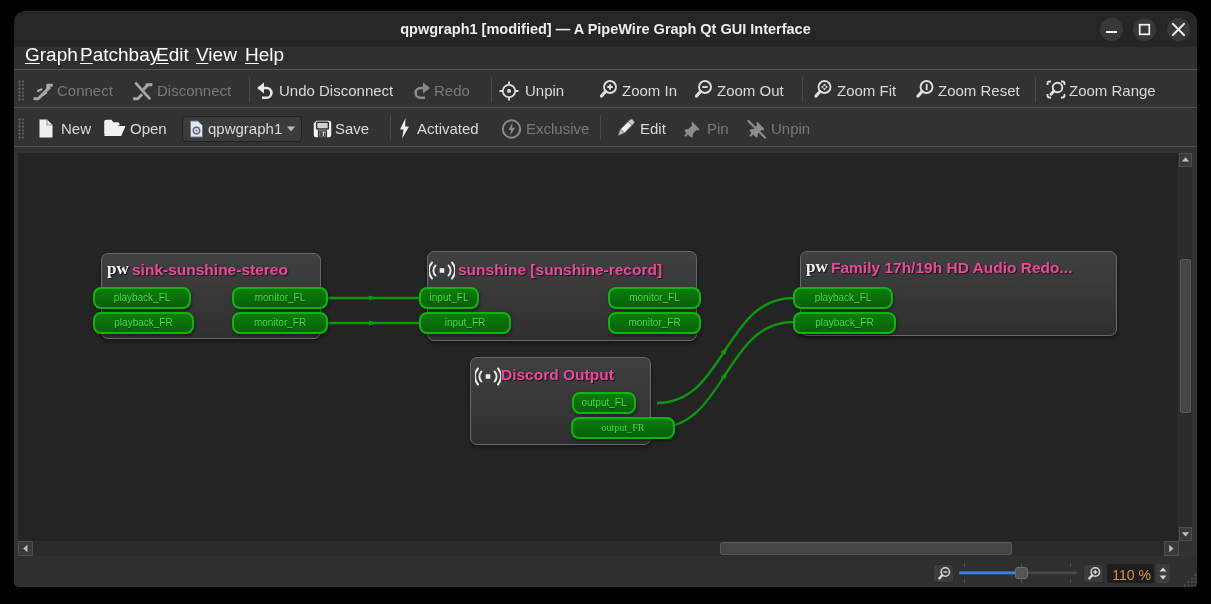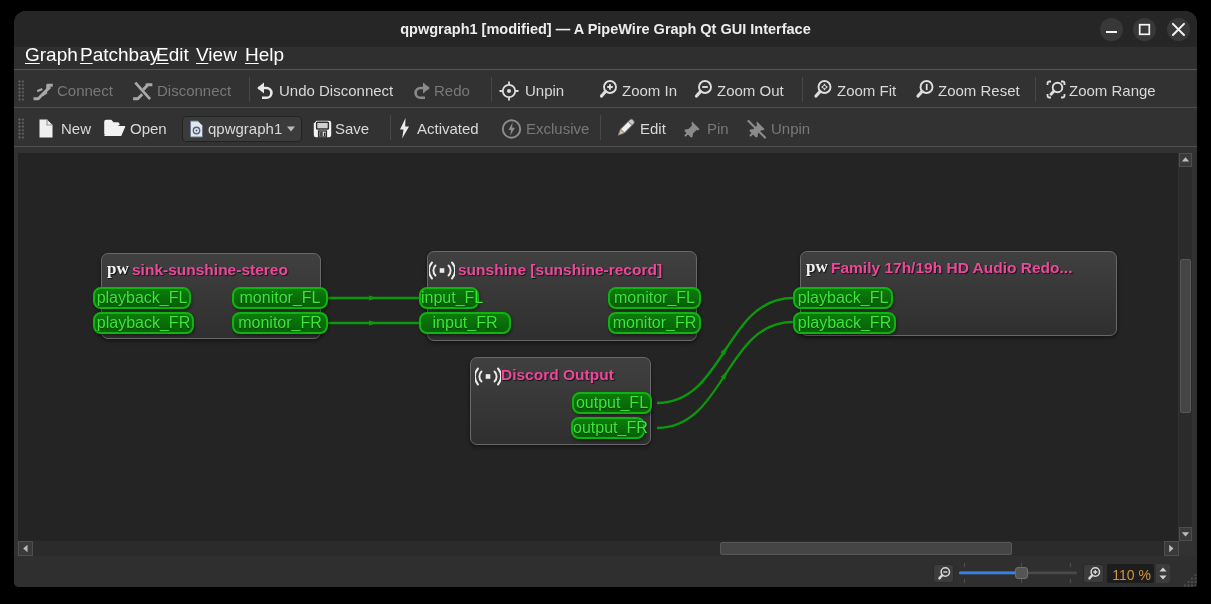--- a/index.html
+++ b/index.html
@@ -15,21 +15,21 @@
   #tb1{left:14px;top:70px;width:1183px;height:38px;background:#323232;border-bottom:1px solid #4f4f4f;box-sizing:border-box;}
   #tb2{left:14px;top:108px;width:1183px;height:39px;background:#323232;border-bottom:1px solid #4f4f4f;box-sizing:border-box;}
   .tt{font-size:15px;color:#d9d9d9;white-space:nowrap;}
   .dis{color:#787878;}
   .tsep{width:1px;background:#484848;}
   .grip{width:6px;background-image:radial-gradient(circle at 1.4px 1.4px,#646464 0.9px,transparent 1.1px);background-size:3.6px 3.6px;}
   .t1{top:82px;}
   .canvas{left:18px;top:153px;width:1160px;height:388px;background:#242424;}
   .node{position:absolute;background:linear-gradient(#404040,#2f2f2f);border:1px solid #686868;border-radius:7px;box-sizing:border-box;box-shadow:0 2px 4px rgba(0,0,0,.45);}
   .ntitle{position:absolute;font-weight:bold;font-size:15.5px;color:#ec4899;text-shadow:1px 1px 1px #151515;white-space:nowrap;}
-  .port{position:absolute;height:22px;background:linear-gradient(#0b7d0b,#086008);border:2px solid #0fb40f;border-radius:8px;box-sizing:border-box;color:#3fe43f;font-size:16px;text-align:center;line-height:17.5px;white-space:nowrap;text-shadow:0 1px 1px #064006;box-shadow:1px 2px 3px rgba(0,0,0,.4);}
+  .port{position:absolute;height:22px;background:linear-gradient(#0b7d0b,#086008);border:2px solid #0fb40f;border-radius:8px;box-sizing:border-box;color:#3fe43f;font-size:10px;text-align:center;line-height:17.5px;white-space:nowrap;text-shadow:0 1px 1px #064006;box-shadow:1px 2px 3px rgba(0,0,0,.4);}
   #vsb{left:1179px;top:153px;width:13px;height:388px;background:#2b2b2b;}
   #hsb{left:18px;top:541px;width:1161px;height:15px;background:#2b2b2b;}
   .sbtn{background:#3a3a3a;border:1px solid #4e4e4e;box-sizing:border-box;text-align:center;}
   .sthumb{background:#454545;border:1px solid #585858;box-sizing:border-box;border-radius:2px;}
   #statusbar{left:14px;top:556px;width:1183px;height:31px;background:#2f2f2f;border-radius:0 0 5px 5px;}
   .zbtn{top:564px;width:21px;height:19px;background:#3c3c3c;border:1px solid #2a2a2a;border-radius:3px;box-sizing:border-box;}
 </style>
 </head>
 <body>
 <div id="win" class="abs"></div>
@@ -252,22 +252,22 @@
 </svg>
 
 <div class="port" style="left:93px;top:287px;width:98px;">playback_FL</div>
 <div class="port" style="left:93px;top:312px;width:101px;">playback_FR</div>
 <div class="port" style="left:232px;top:287px;width:96px;">monitor_FL</div>
 <div class="port" style="left:232px;top:312px;width:96px;">monitor_FR</div>
 <div class="port" style="left:419px;top:287px;width:60px;">input_FL</div>
 <div class="port" style="left:419px;top:312px;width:92px;">input_FR</div>
 <div class="port" style="left:608px;top:287px;width:93px;">monitor_FL</div>
 <div class="port" style="left:608px;top:312px;width:93px;">monitor_FR</div>
-<div class="port" style="left:572px;top:392px;width:80px;">output_FL</div>
-<div class="port" style="left:571px;top:417px;width:74px;">output_FR</div>
+<div class="port" style="left:572px;top:392px;width:64px;">output_FL</div>
+<div class="port" style="left:571px;top:417px;width:104px;font-family:Liberation Serif, serif;">output_FR</div>
 <div class="port" style="left:793px;top:287px;width:100px;">playback_FL</div>
 <div class="port" style="left:793px;top:312px;width:103px;">playback_FR</div>
 
 <div id="vsb" class="abs"></div>
 <div class="abs sbtn" style="left:1179px;top:153px;width:13px;height:14px;"></div>
 <div class="abs sbtn" style="left:1179px;top:527px;width:13px;height:14px;"></div>
 <div class="abs sthumb" style="left:1180px;top:259px;width:11px;height:154px;"></div>
 <svg class="abs" style="left:1181px;top:156px;" width="9" height="7" viewBox="0 0 9 7">
     <path d="M0.8,5.5 L4.5,1.2 L8.2,5.5 Z" fill="#bdbdbd"></path>
   </svg>

